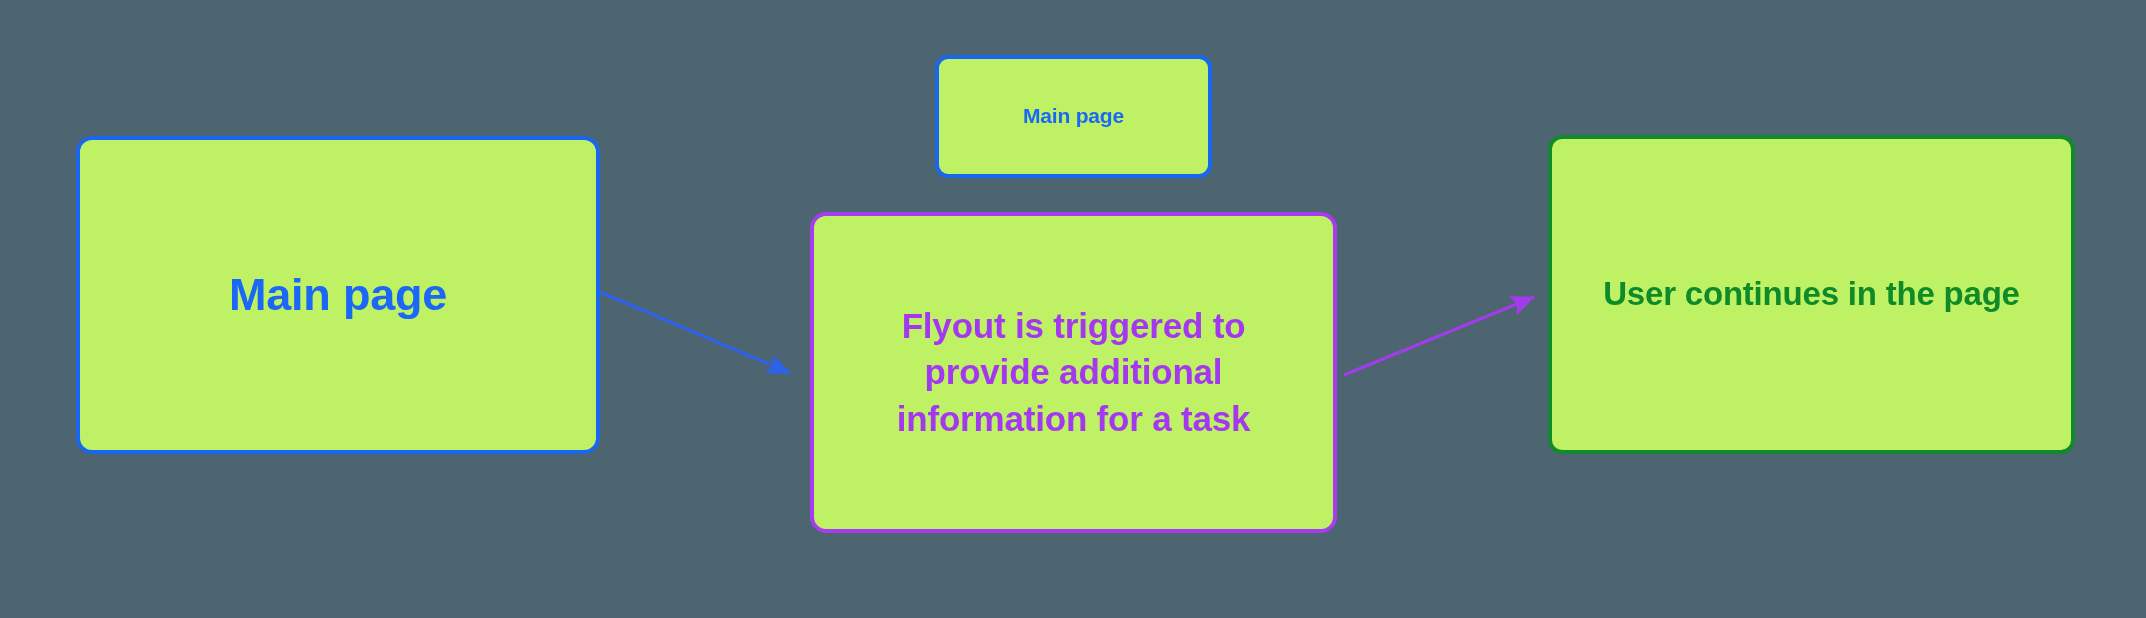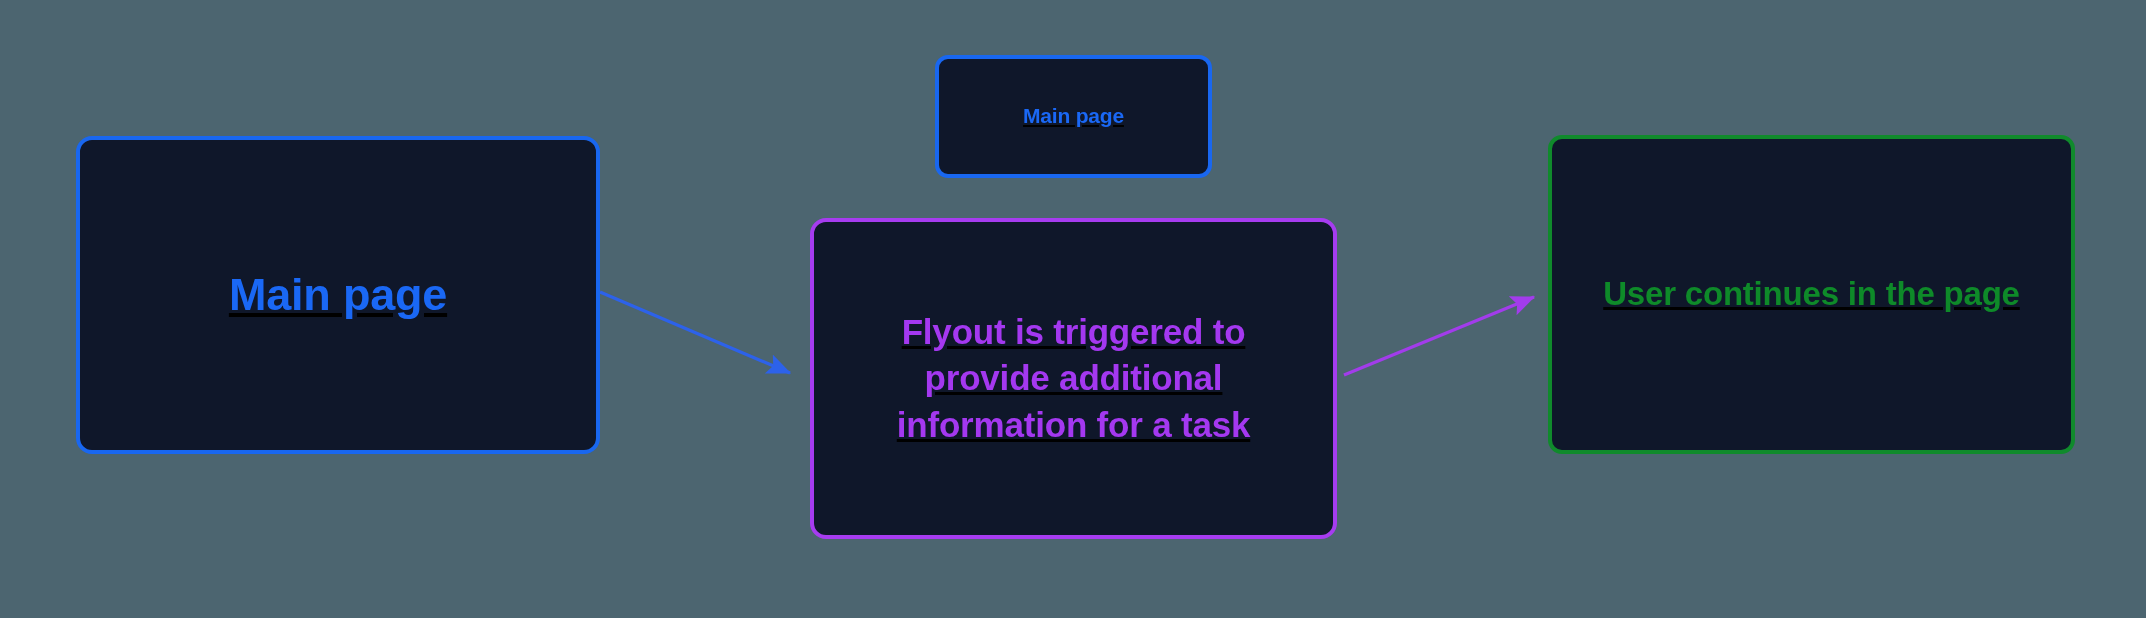--- a/index.html
+++ b/index.html
@@ -12,28 +12,27 @@
     position: relative;
     width: 2146px;
     height: 618px;
     background: #4c6570;
     overflow: hidden;
     font-family: "Liberation Sans", sans-serif;
   }
   .node {
     position: absolute;
     box-sizing: border-box;
-    background: #0f172a;
+    background: #bef264;
     border-style: solid;
     border-radius: 14px;
     display: flex;
     align-items: center;
     justify-content: center;
     text-align: center;
-    text-decoration: underline;
   }
   .node-label {
     font-weight: bold;
     line-height: 1.28;
     letter-spacing: -0.2px;
     white-space: pre-line;
   }
 
   
   #node-main-page-large {
@@ -61,21 +60,21 @@
     border-radius: 13px;
   }
   #node-main-page-small .node-label {
     color: #1a68f5;
     font-size: 21px;
   }
 
   
   #node-flyout {
     left: 810px;
-    top: 218px;
+    top: 212px;
     width: 527px;
     height: 321px;
     border-width: 4px;
     border-color: #a63cf0;
     border-radius: 16px;
   }
   #node-flyout .node-label {
     color: #a438f0;
     font-size: 35px;
     line-height: 1.33;

